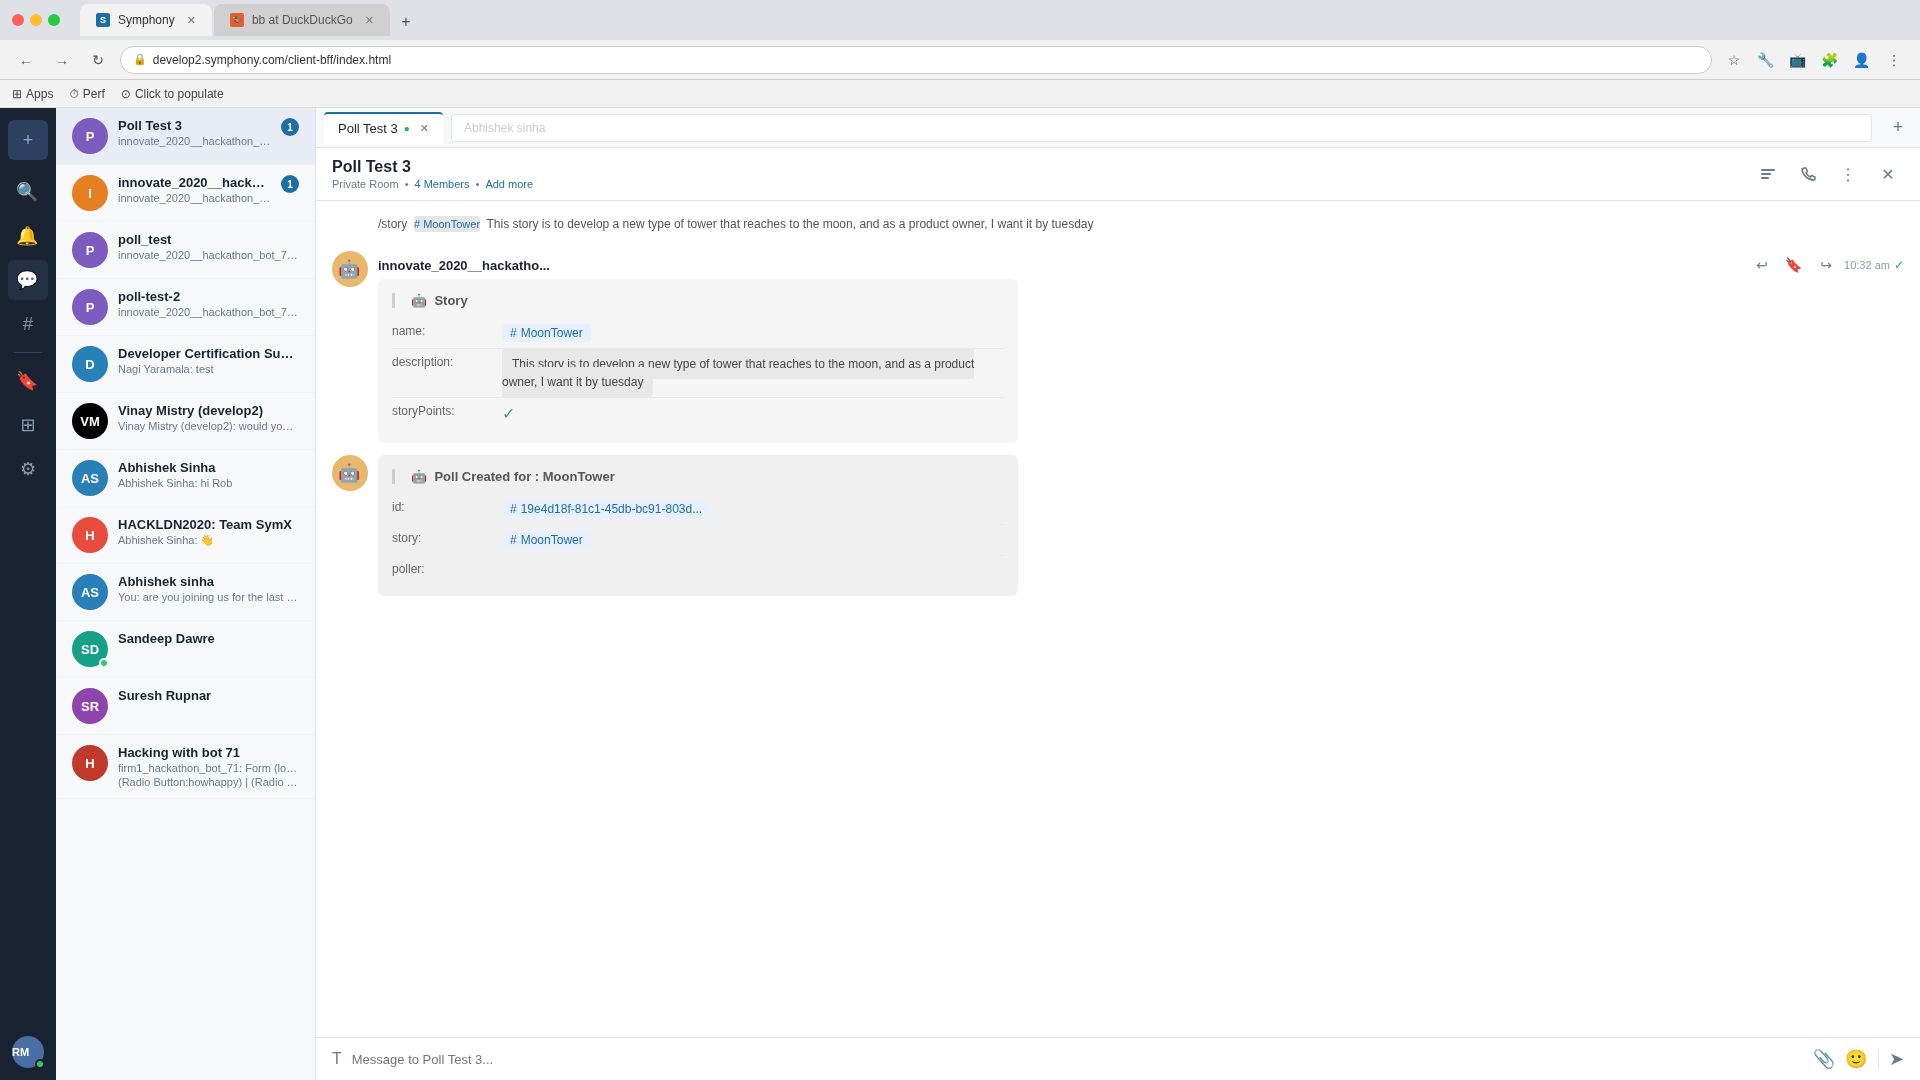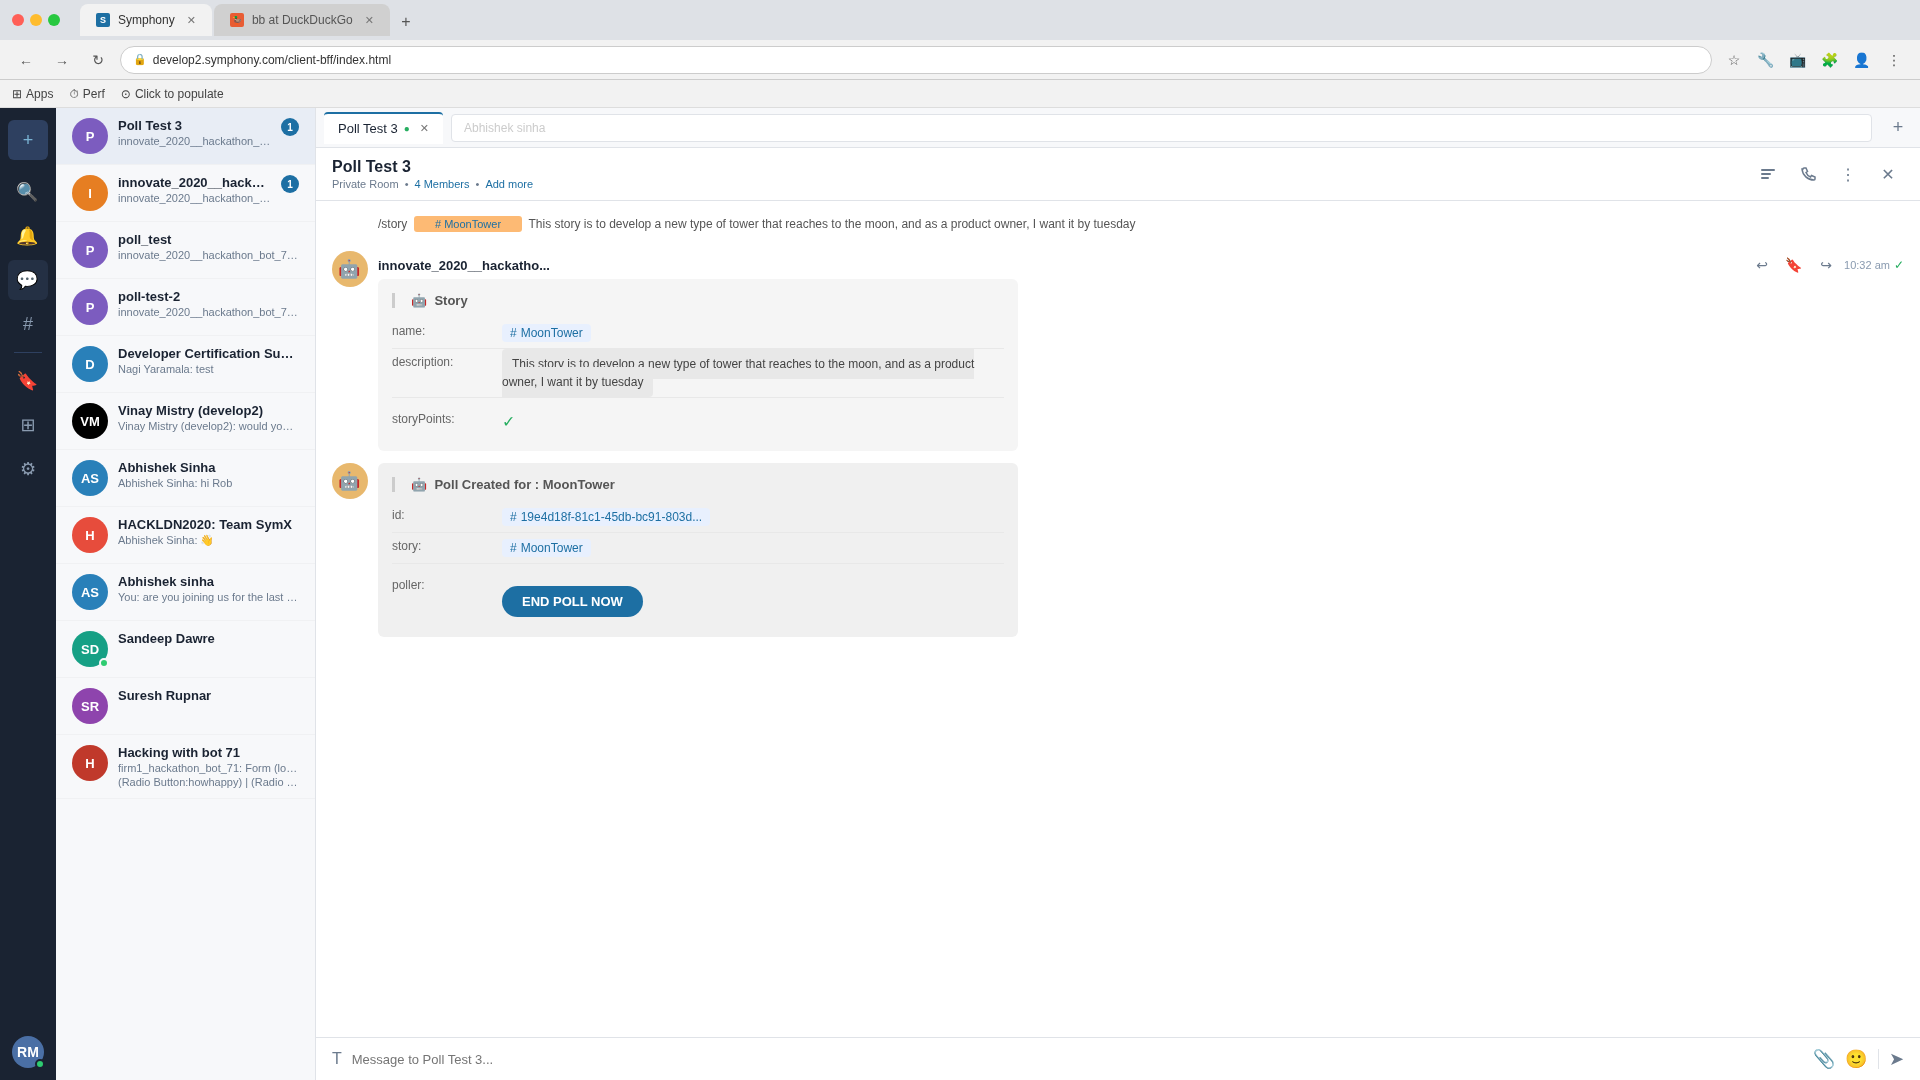--- a/index.html
+++ b/index.html
@@ -32,21 +32,21 @@
 
     
     .app { display: flex; flex: 1; overflow: hidden; background: #1a2332; }
 
     
     .nav-rail { width: 56px; background: #1a2332; display: flex; flex-direction: column; align-items: center; padding: 12px 0; gap: 4px; }
     .nav-item { width: 40px; height: 40px; display: flex; align-items: center; justify-content: center; border-radius: 6px; cursor: pointer; color: #8a9bb0; font-size: 18px; position: relative; }
     .nav-item.active { background: #243044; color: white; }
     .nav-item.add-btn { background: #2e4060; color: #7ab3d4; margin-bottom: 8px; }
     .nav-divider { width: 28px; height: 1px; background: #2e4060; margin: 4px 0; }
-    .nav-avatar { width: 32px; height: 32px; border-radius: 50%; background: #4a6fa5; display: flex; align-items: center; justify-content: center; color: white; font-size: 14px; font-weight: 600; margin-top: auto; position: relative; }
+    .nav-avatar { width: 32px; height: 32px; border-radius: 50%; background: #4a6fa5; display: flex; align-items: center; color: white; font-size: 11px; font-weight: 600; margin-top: auto; position: relative; }
     .online-dot { width: 10px; height: 10px; background: #2ecc71; border-radius: 50%; border: 2px solid #1a2332; position: absolute; bottom: -1px; right: -1px; }
 
     
     .conversations { width: 260px; background: #f7f8fa; border-right: 1px solid #e0e3e8; display: flex; flex-direction: column; }
     .conv-header { padding: 12px 16px; display: flex; align-items: center; justify-content: space-between; border-bottom: 1px solid #e0e3e8; }
     .conv-title { font-size: 16px; font-weight: 600; color: #1a2332; }
     .conv-filter { display: flex; gap: 4px; align-items: center; }
     .filter-btn { width: 28px; height: 28px; display: flex; align-items: center; justify-content: center; border-radius: 4px; cursor: pointer; color: #555; font-size: 14px; }
     .filter-btn.active { background: #e0e8f5; color: #1d6fa3; }
     .conv-list { flex: 1; overflow-y: auto; }
@@ -90,21 +90,21 @@
     .msg-avatar { width: 36px; height: 36px; border-radius: 50%; background: #e8b86d; display: flex; align-items: center; justify-content: center; font-size: 18px; flex-shrink: 0; }
     .msg-avatar.robot { background: #e8b86d; font-size: 18px; }
     .msg-content { flex: 1; }
     .msg-sender { font-size: 13px; font-weight: 600; color: #1a2332; }
     .msg-action-btn { width: 28px; height: 28px; display: flex; align-items: center; justify-content: center; border-radius: 4px; cursor: pointer; color: #6b7a8d; font-size: 14px; }
 
     
     .msg-card { background: #f5f5f5; border-radius: 6px; padding: 14px; width: 100%; max-width: 640px; }
     .card-title { font-size: 13px; font-weight: 600; color: #555; margin-bottom: 10px; border-left: 3px solid #ccc; padding-left: 16px; }
     .card-row { display: flex; align-items: flex-start; padding: 6px 0; border-bottom: 1px solid #e8e8e8; }
-    .card-row:last-child { border-bottom: none; margin-top: 8px; }
+    .card-row:last-child { border-bottom: none; }
     .card-label { font-size: 12px; color: #666; width: 110px; flex-shrink: 0; font-weight: 500; }
     .card-value { font-size: 12px; color: #333; flex: 1; }
     .tag-chip { display: inline-flex; align-items: center; gap: 4px; background: #e8f0fe; border-radius: 4px; padding: 2px 8px; font-size: 12px; color: #1d6fa3; }
     .tag-chip .hash { color: #1d6fa3; }
     .id-chip { display: inline-flex; align-items: center; gap: 4px; background: #e8f0fe; border-radius: 4px; padding: 2px 8px; font-size: 12px; color: #1d6fa3; }
     .card-desc { background: #e8e8e8; padding: 8px 10px; border-radius: 4px; font-size: 12px; color: #444; line-height: 1.5; }
     .check-icon { color: #27ae60; font-size: 16px; }
     .end-poll-btn { background: #1d6fa3; color: white; border: none; border-radius: 20px; padding: 8px 20px; font-size: 13px; font-weight: 600; cursor: pointer; margin-top: 8px; }
 
     
@@ -357,21 +357,21 @@
           </div>
           <div class="header-icon-btn">⋮</div>
           <div class="header-icon-btn">✕</div>
         </div>
       </div>
 
       <div class="chat-messages">
 
         <div class="msg-partial">
           <span style="color:#555; font-size:12px;">
-            /story &nbsp;<span style="background:#fdba74; color:#1d6fa3; padding:2px 21px; border-radius:3px; font-size:11px;"># MoonTower</span>&nbsp; This story is to develop a new type of tower that reaches to the moon, and as a product owner, I want it by tuesday
+            /story &nbsp;<span style="background:#e5e5e5; color:#1d6fa3; padding:2px 0; border-radius:3px; font-size:11px;"># MoonTower</span>&nbsp; This story is to develop a new type of tower that reaches to the moon, and as a product owner, I want it by tuesday
           </span>
         </div>
 
         <div class="msg-row">
           <div class="msg-avatar robot">🤖</div>
           <div class="msg-content">
             <div style="display:flex; align-items:center; justify-content:space-between;">
               <span>
                 <span class="msg-sender">innovate_2020__hackatho...</span>
               </span>
@@ -432,23 +432,20 @@
 
               <div class="card-row">
                 <span class="card-label">story:</span>
                 <span class="card-value">
                   <span class="tag-chip"><span class="hash">#</span> MoonTower</span>
                 </span>
               </div>
 
               <div class="card-row">
                 <span class="card-label">poller:</span>
-                <span class="card-value">
-                  <button class="end-poll-btn">END POLL NOW</button>
-                </span>
               </div>
             </div>
           </div>
         </div>
 
       </div>
 
       <div class="chat-input-area">
         <span class="input-text-icon">T</span>
         <input class="chat-input" type="text" placeholder="Message to Poll Test 3..." style="">

